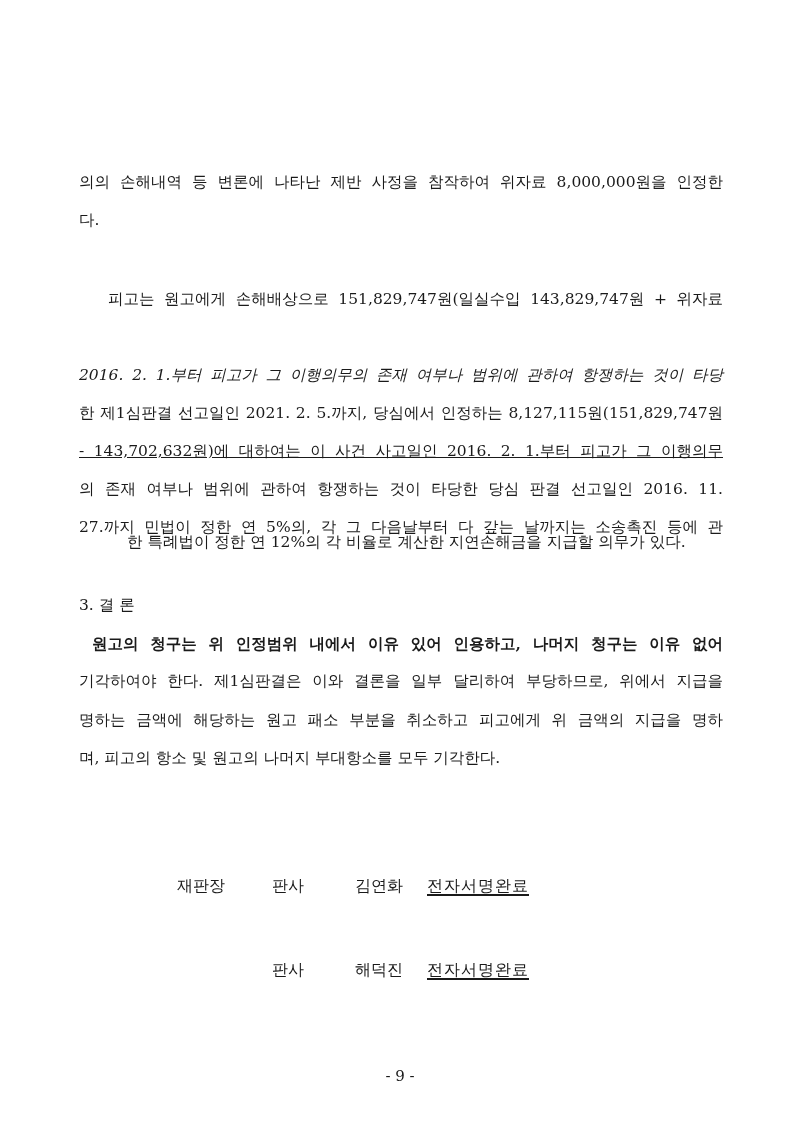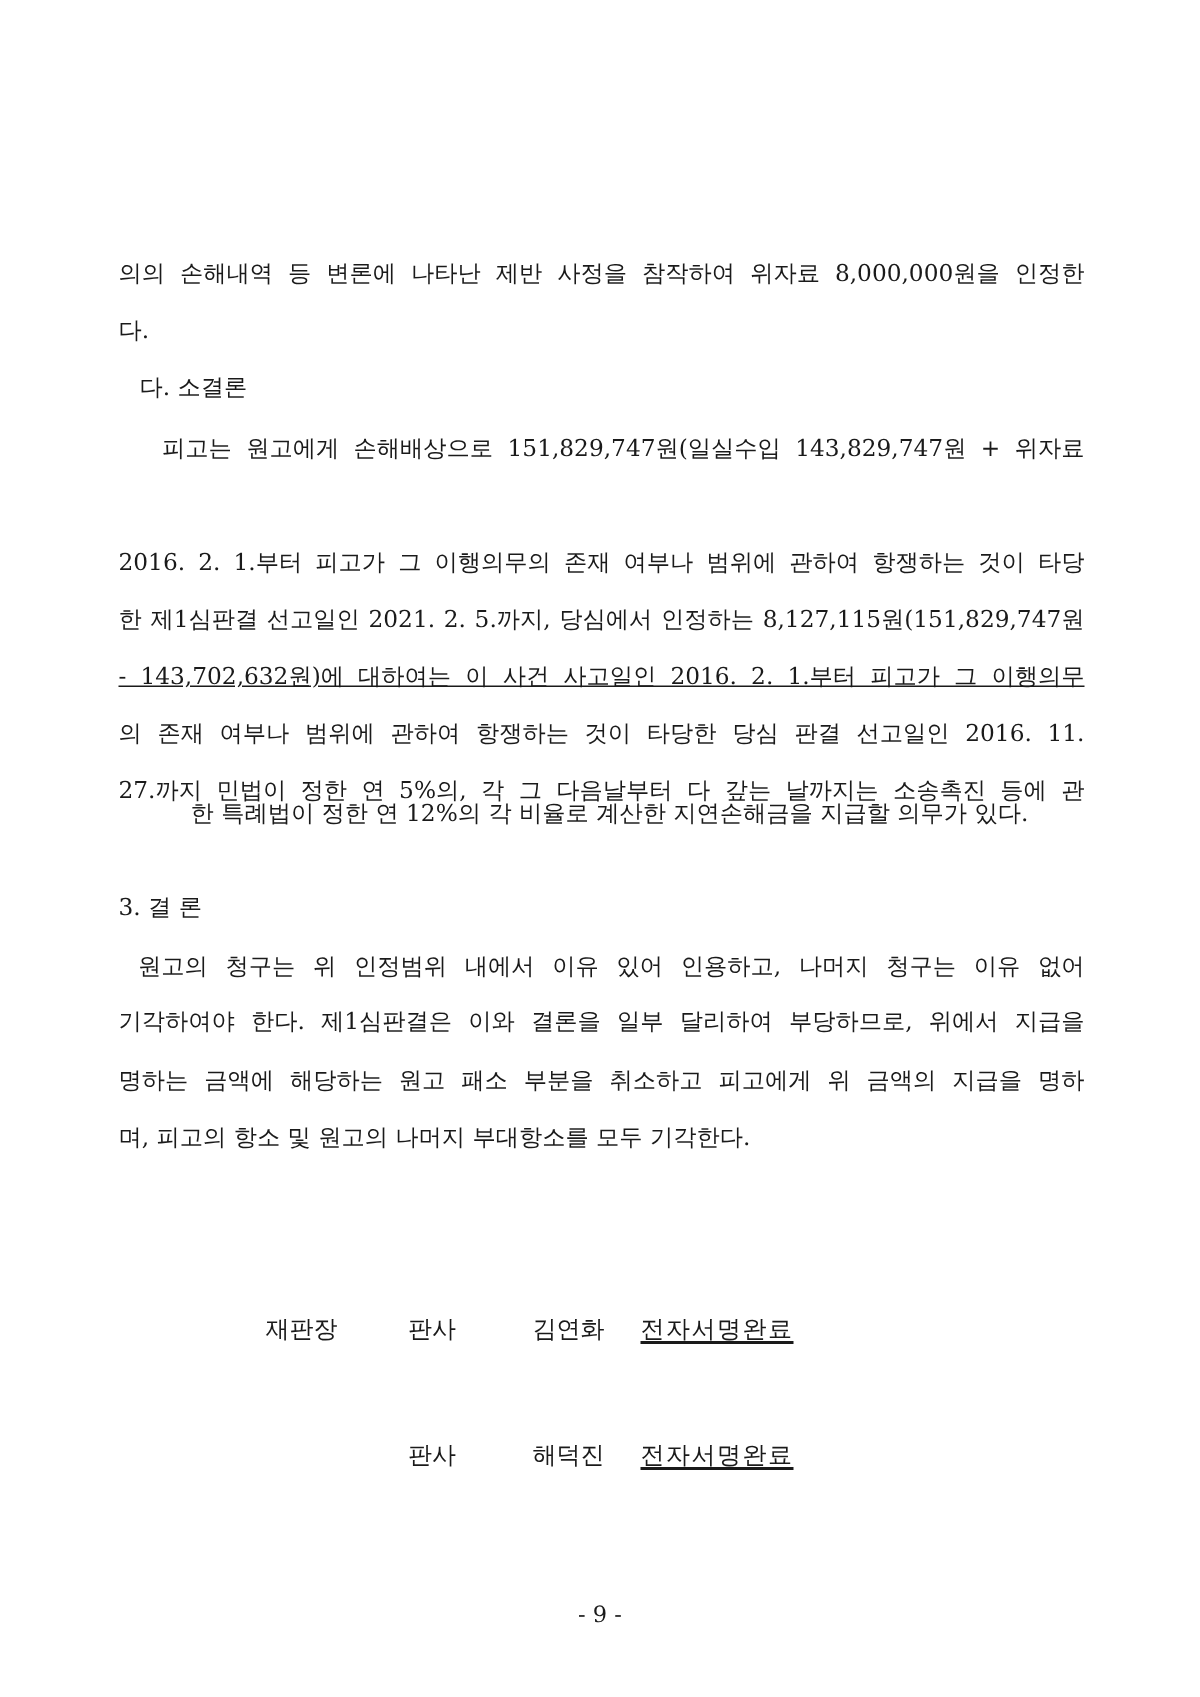--- a/index.html
+++ b/index.html
@@ -58,33 +58,32 @@
       line-height: 20px;
     }
   </style>
 </head>
 <body>
 
 <div class="page">
 
   <div class="line justify" style="top:172px;">의의 손해내역 등 변론에 나타난 제반 사정을 참작하여 위자료 8,000,000원을 인정한</div>
   <div class="line" style="top:210px;">다.</div>
-  <div class="line" style="top:248px; left:93px;">다. 소결론</div>
 
   <div class="line justify" style="top:289px; left:108px; width:615px;">피고는 원고에게 손해배상으로 151,829,747원(일실수입 143,829,747원 + 위자료</div>
-  <div class="line justify" style="top:365px;">2016. 2. 1.부터 피고가 그 이행의무의 존재 여부나 범위에 관하여 항쟁하는 것이 타당</div>
+  <div class="line justify" style="top:365px;font-style:italic;">2016. 2. 1.부터 피고가 그 이행의무의 존재 여부나 범위에 관하여 항쟁하는 것이 타당</div>
   <div class="line justify" style="top:403px;">한 제1심판결 선고일인 2021. 2. 5.까지, 당심에서 인정하는 8,127,115원(151,829,747원</div>
   <div class="line justify" style="top:441px;text-decoration:underline;">-  143,702,632원)에 대하여는 이 사건 사고일인 2016. 2. 1.부터 피고가 그 이행의무</div>
   <div class="line justify" style="top:479px;">의 존재 여부나 범위에 관하여 항쟁하는 것이 타당한 당심 판결 선고일인 2016. 11.</div>
   <div class="line justify" style="top:517px;">27.까지 민법이 정한 연 5%의, 각 그 다음날부터 다 갚는 날까지는 소송촉진 등에 관</div>
   <div class="line" style="top:532px;margin-left:48px;">한 특례법이 정한 연 12%의 각 비율로 계산한 지연손해금을 지급할 의무가 있다.</div>
 
   <div class="line" style="top:595px;">3. 결  론</div>
 
-  <div class="line justify" style="top:634px; left:92px; width:631px;">원고의 청구는 위 인정범위 내에서 이유 있어 인용하고, 나머지 청구는 이유 없어</div>
+  <div class="line justify" style="top:634px; left:92px; width:631px;font-weight:bold;">원고의 청구는 위 인정범위 내에서 이유 있어 인용하고, 나머지 청구는 이유 없어</div>
   <div class="line justify" style="top:671px;">기각하여야 한다. 제1심판결은 이와 결론을 일부 달리하여 부당하므로, 위에서 지급을</div>
   <div class="line" style="top:748px;">며, 피고의 항소 및 원고의 나머지 부대항소를 모두 기각한다.</div>
   <div class="line justify" style="top:710px;">명하는 금액에 해당하는 원고 패소 부분을 취소하고 피고에게 위 금액의 지급을 명하</div>
 
   <div class="sig-row" style="top:876px; left:0; width:800px; height:20px;">
     <span style="left:177px;">재판장</span>
     <span style="left:272px;">판사</span>
     <span style="left:355px;">김연화</span>
     <span class="esig" style="left:427px;">전자서명완료</span>
   </div>

